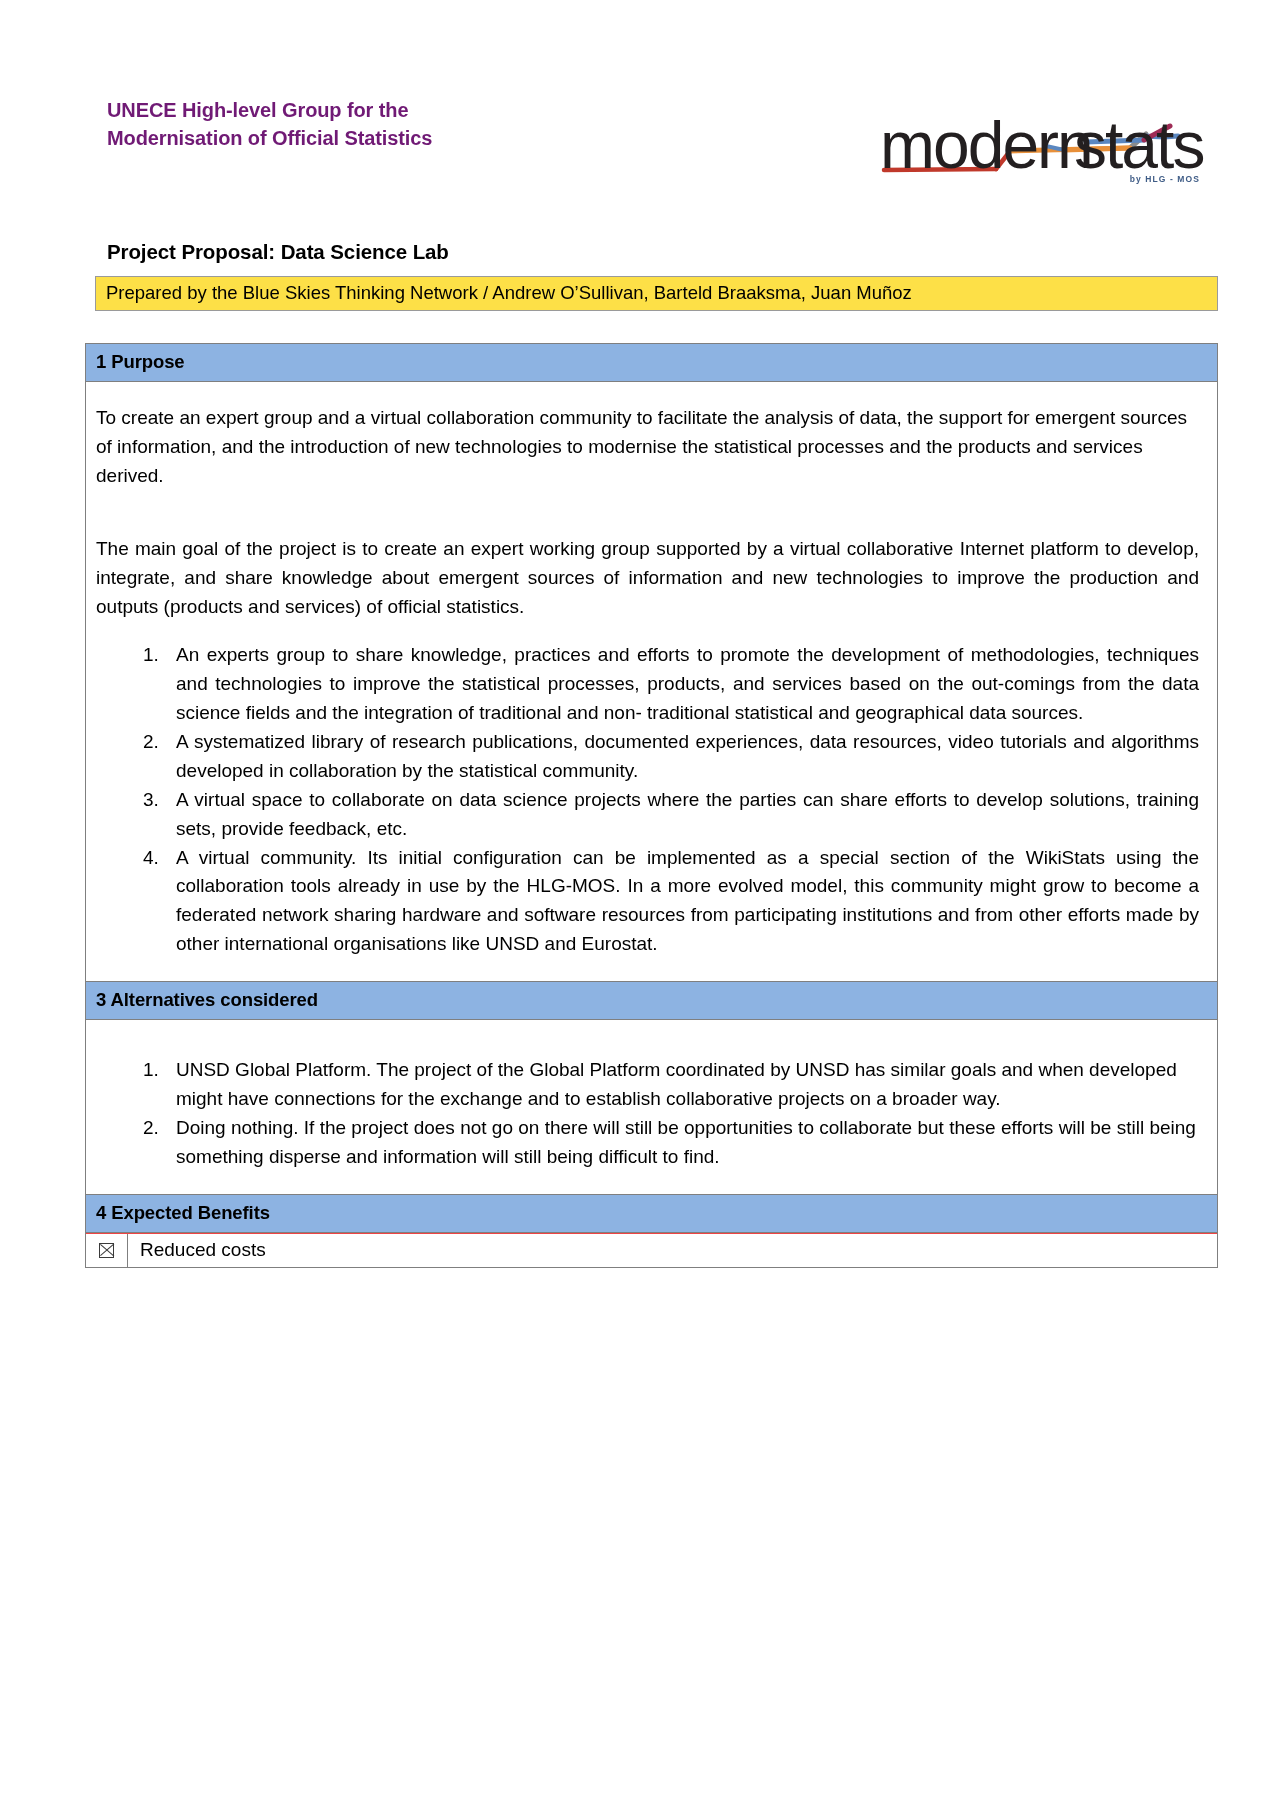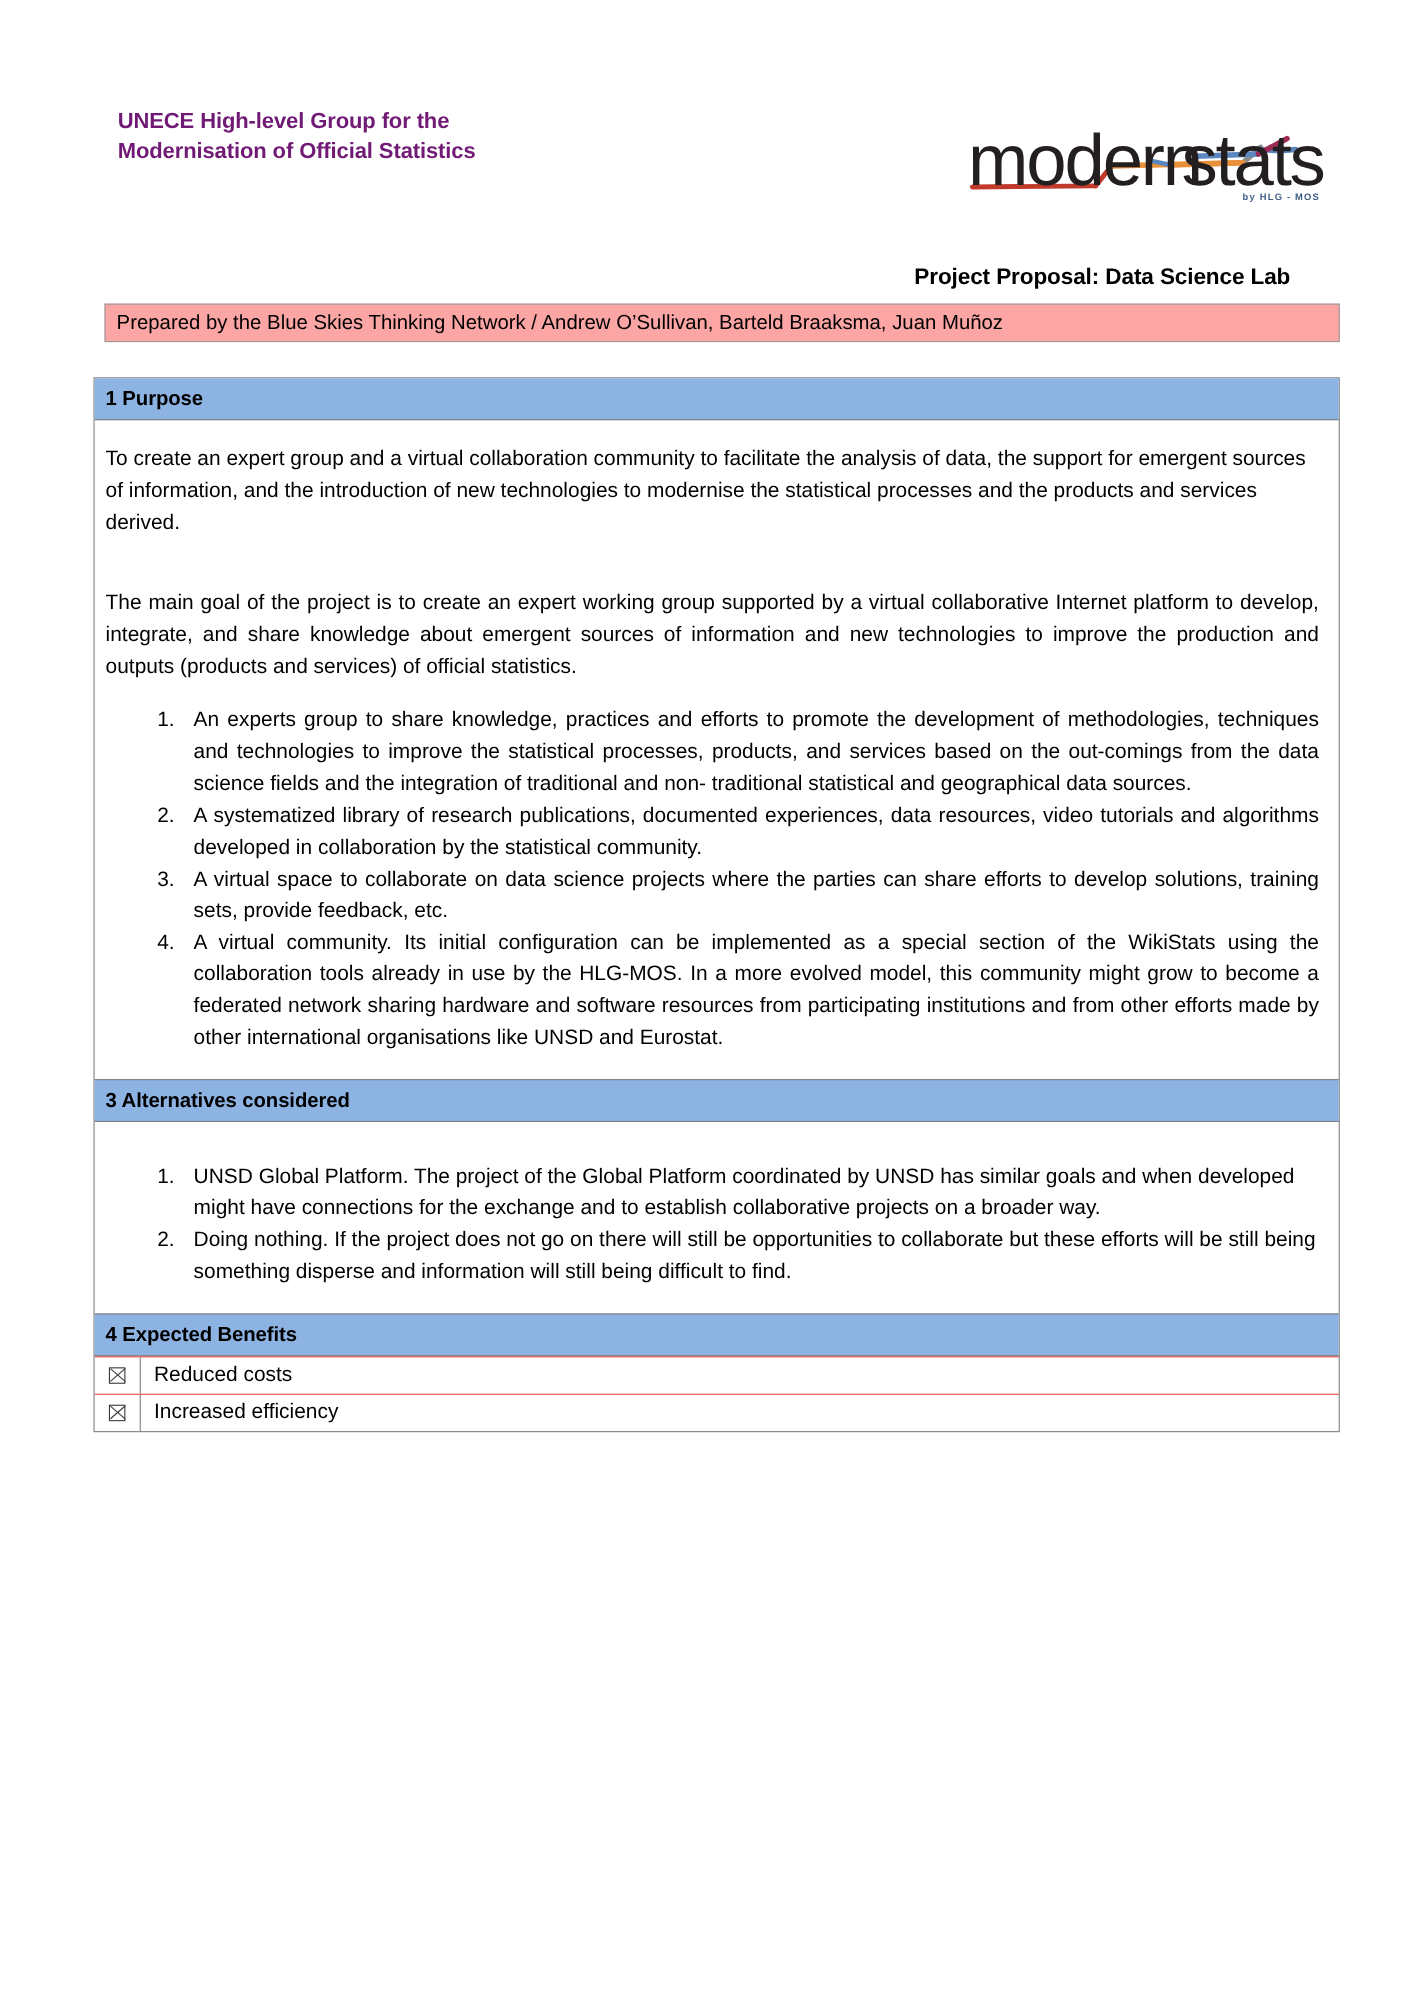--- a/index.html
+++ b/index.html
@@ -48,36 +48,36 @@
     bottom: -2px;
     font-size: 8.5px;
     letter-spacing: 1.1px;
     color: #3f5c86;
     font-weight: bold;
     margin-top: 28px;
   }
 
   
   .doc-title {
-    text-align: right;
+    text-align: left;
     font-size: 20.5px;
     font-weight: bold;
     margin: 58px 0 0 0;
     padding: 0 107px 0 107px;
     letter-spacing: -0.1px;
   }
 
   
   .prepared-box {
     margin: 12px 62px 0 95px;
     border: 1px solid #9a9a9a;
     padding: 5px 0 6px 10px;
     font-size: 18.5px;
     line-height: 1.2;
-    background: #fca5a5;
+    background: #fde047;
   }
 
   
   .doc-table {
     margin: 32px 62px 0 85px;
     border: 1px solid #7f7f7f;
     border-collapse: collapse;
   }
   .sec-head {
     background: #8DB3E2;
@@ -209,21 +209,15 @@
 
     <div class="sec-head">4 Expected Benefits</div>
 
     <div class="check-row">
       <div class="check-cell">
         <span class="check-box"></span>
       </div>
       <div class="check-label">Reduced costs</div>
     </div>
 
-    <div class="check-row">
-      <div class="check-cell">
-        <span class="check-box"></span>
-      </div>
-      <div class="check-label">Increased efficiency</div>
-    </div>
 
   </div>
 </div>
 
 </body></html>

